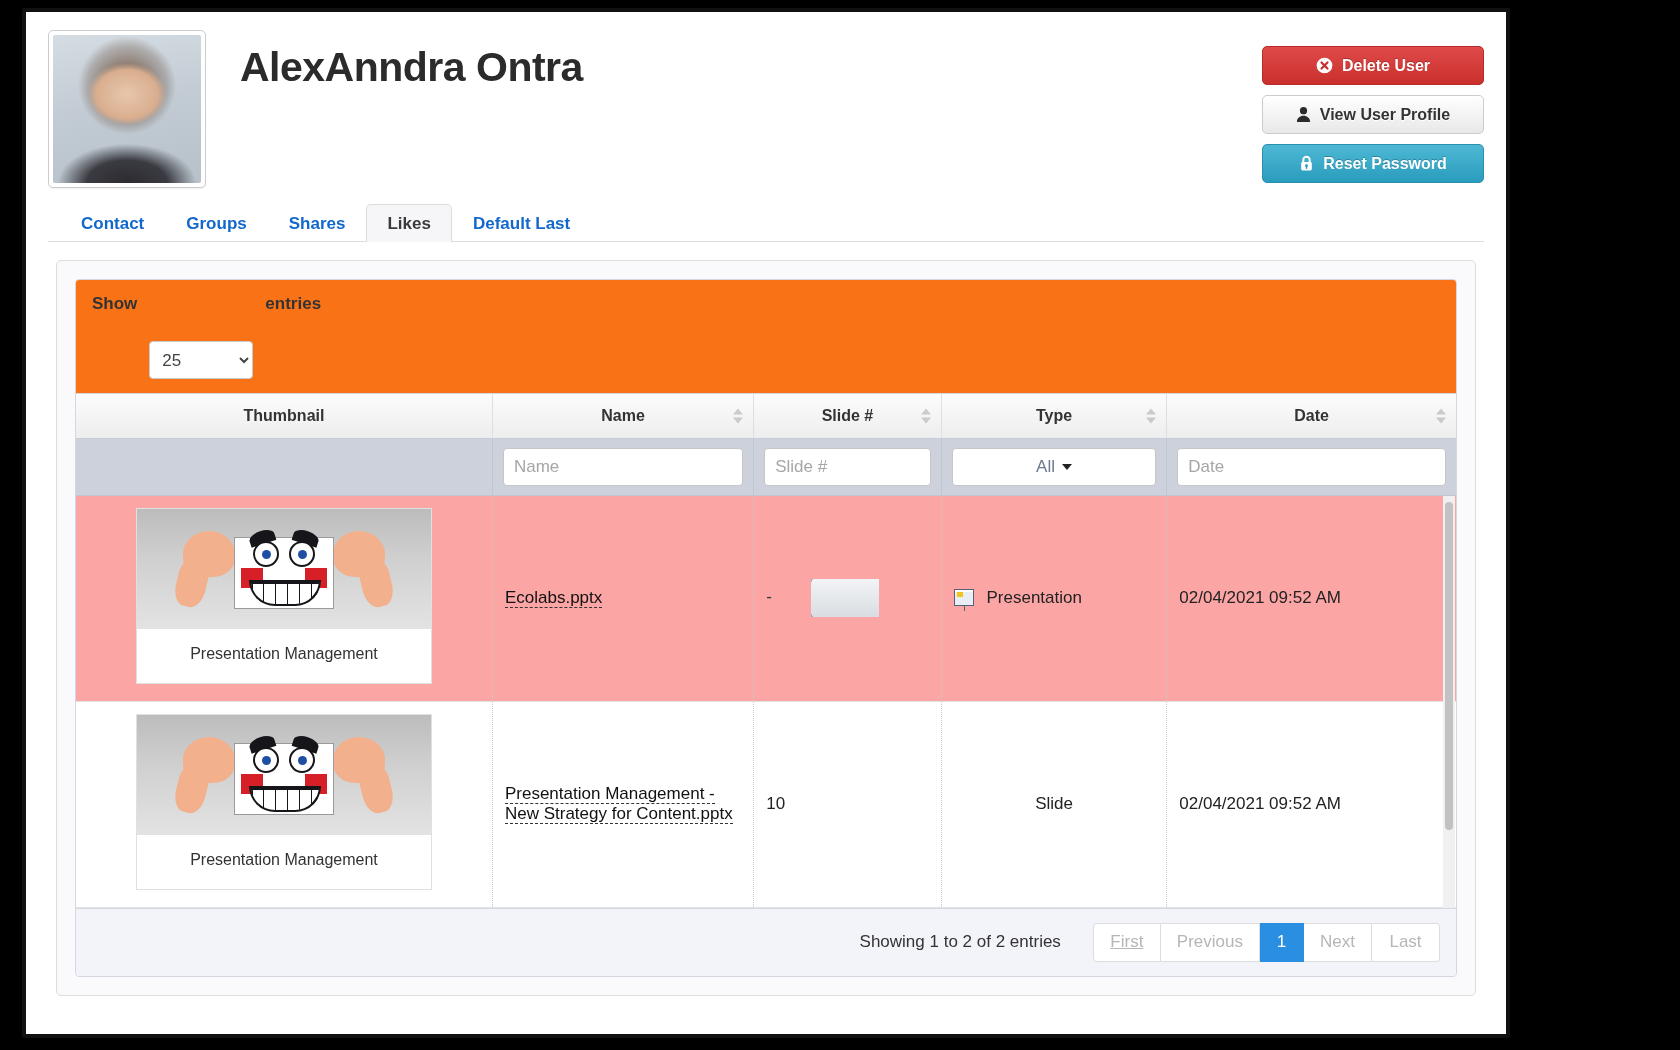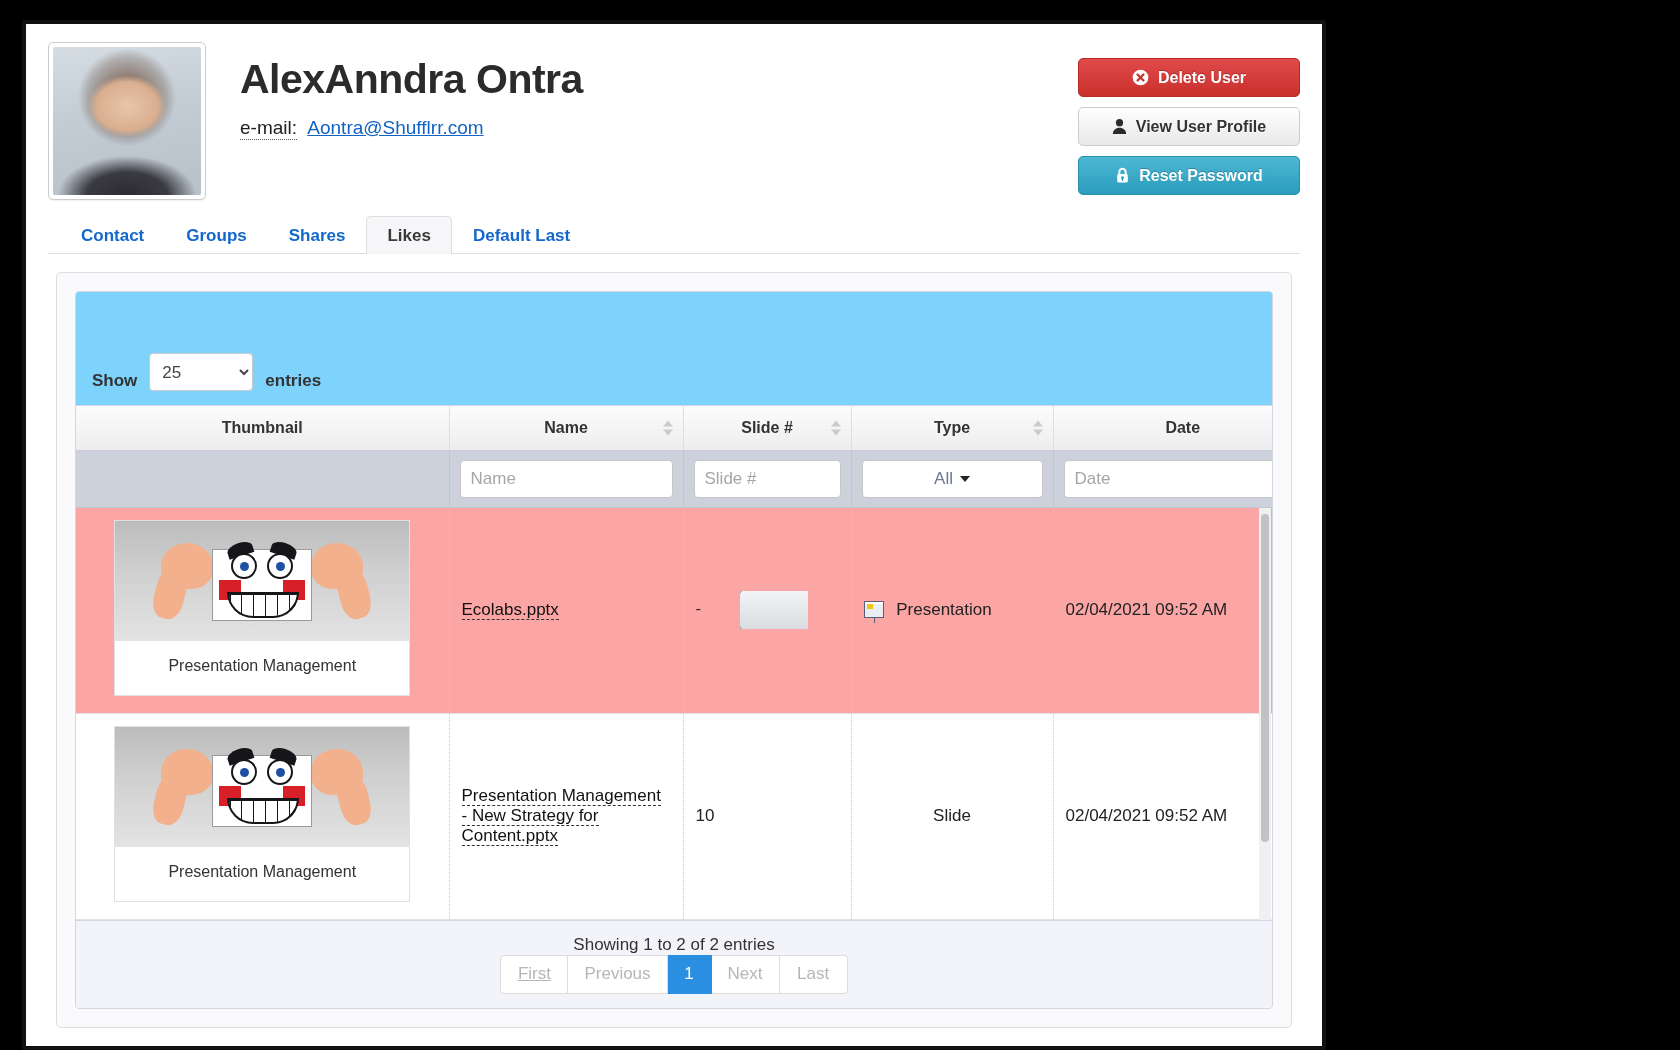--- a/index.html
+++ b/index.html
@@ -5,22 +5,22 @@
   * { box-sizing: border-box; }
   html, body { margin:0; padding:0; }
   body {
     width:1680px; height:1050px;
     background:#000;
     font-family:"Liberation Sans", sans-serif;
     overflow:hidden;
   }
   #page {
     position:absolute;
-    left:22px; top:20px;
-    width:1304px; height:1030px;
+    left:22px; top:8px;
+    width:1488px; height:1030px;
     background:#ffffff;
     border:4px solid #111;
     border-radius:2px;
     overflow:hidden;
   }
   .inner { padding:18px 22px 0 22px; }
 
   
   .header { display:flex; align-items:flex-start; position:relative; height:168px; }
   .avatar-frame {
@@ -85,23 +85,23 @@
 
   
   .panel {
     margin:18px 8px 0 8px;
     border:1px solid #ddd; border-radius:5px;
     background:#fafafc;
     padding:18px;
   }
   .table-wrap { border:1px solid #d4d7e0; border-radius:4px; background:#fff; overflow:hidden; }
   .length-bar {
-    background:#7dd3fc; padding:14px 16px;
+    background:#f97316; padding:14px 16px;
     border-bottom:1px solid #d4d7e0;
-    display:flex; align-items:flex-end; gap:12px;
+    display:flex; align-items:flex-start; gap:12px;
     font-size:17px; font-weight:bold; color:#333;
   }
   .length-select {
     font-family:"Liberation Sans", sans-serif;
     font-size:17px; color:#444; font-weight:normal;
     padding:7px 8px; width:104px; height:38px;
     border:1px solid #c9c9c9; border-radius:4px; background:#fff;margin-top:47px;
   }
 
   table { width:100%; border-collapse:collapse; table-layout:fixed; }
@@ -222,21 +222,21 @@
   }
   .type-icon::after {
     content:""; position:absolute; left:50%; top:100%; width:1px; height:6px; background:#56607a;
   }
   .name-link { border-bottom:1px dashed #333; cursor:pointer; color:#111; }
   .slide-dash { color:#333; }
 
   .foot {
     background:#f3f3fa; border-top:1px solid #d4d7e0;
     display:flex; align-items:center; justify-content:flex-end;
-    gap:0; padding:14px 16px;flex-direction:column;
+    gap:32px; padding:14px 16px;
   }
   .foot-info { font-size:17px; color:#333; }
   .pager { display:flex; }
   .pg {
     min-width:68px; height:39px; padding:0 16px;
     display:flex; align-items:center; justify-content:center;
     border:1px solid #ddd; border-left:none; background:#fff;
     font-size:17px; color:#b6b6b6; cursor:pointer;
   }
   .pg:first-child { border-left:1px solid #ddd; border-radius:4px 0 0 4px;text-decoration:underline; }
@@ -259,24 +259,20 @@
 <div id="page">
   <div class="inner">
 
     <div class="header">
       <div class="avatar-frame">
         <div class="avatar-img"></div>
       </div>
 
       <div class="head-text">
         <h1 class="user-name">AlexAnndra Ontra</h1>
-        <div class="email-line">
-          <span class="email-label">e-mail:</span>
-          <a class="email-link" href="#">Aontra@Shufflrr.com</a>
-        </div>
       </div>
 
       <div class="btn-stack">
         <div class="btn btn-danger">
           <span class="bi">
             <svg width="17" height="17" viewBox="0 0 16 16">
                 <circle cx="8" cy="8" r="7.4" fill="#fff"></circle>
                 <path d="M5.2 5.2 L10.8 10.8 M10.8 5.2 L5.2 10.8" stroke="#c9302c" stroke-width="2.1" stroke-linecap="round"></path>
               </svg>
           </span>

